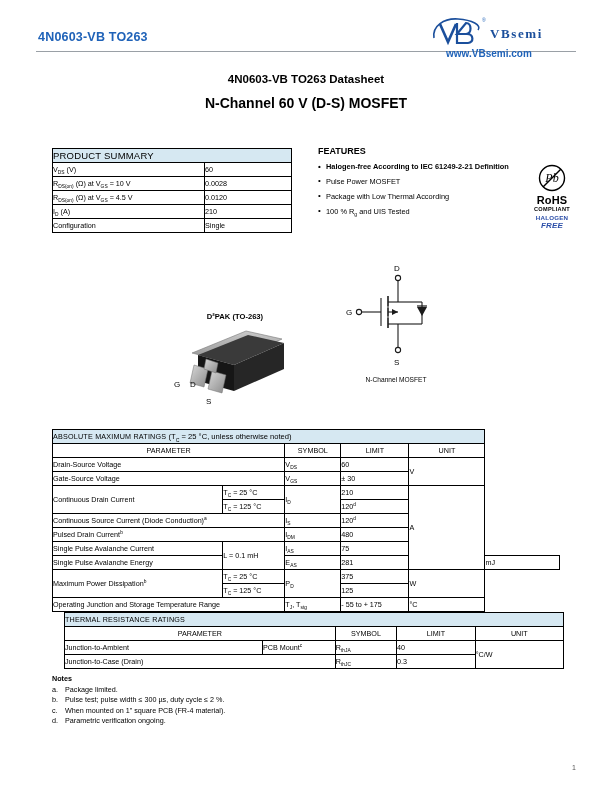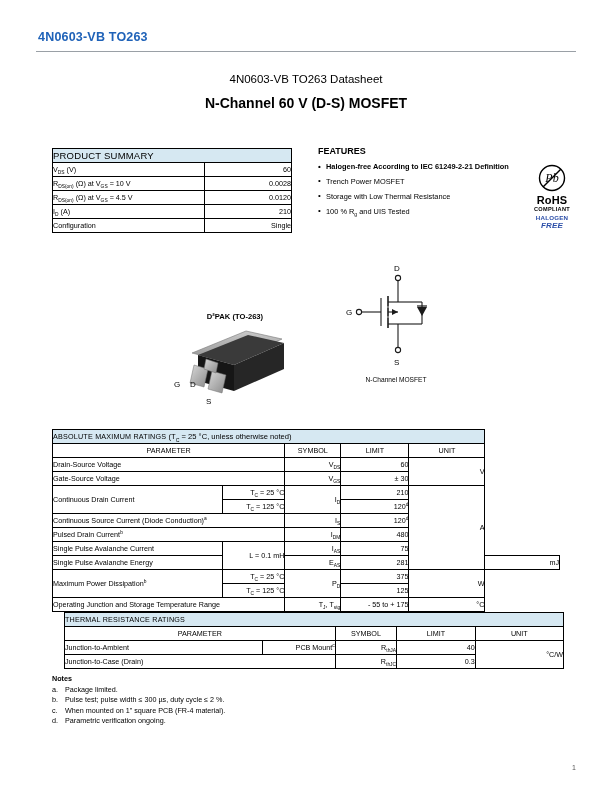--- a/index.html
+++ b/index.html
@@ -38,41 +38,41 @@
     letter-spacing: 1.6px; font-family: "Liberation Serif", serif;
   }
   .logo-url {
     position: absolute; left: 20px; top: 32px;
     font-size: 10px; font-weight: bold; color: #1f62b8;
   }
 
   
   .title1 {
     position: absolute; left: 0; width: 612px; top: 73px;
-    text-align: center; font-size: 11.5px; font-weight: normal;
+    text-align: center; font-size: 11.5px; font-weight: bold;
   }
   .title2 {
     position: absolute; left: 0; width: 612px; top: 95px;
     text-align: center; font-size: 14px; font-weight: bold;
   }
 
   
   table.dt { border-collapse: collapse; width: 100%; }
   table.dt td, table.dt th {
     border: 0.8px solid #000; padding: 0; font-size: 7.2px;
     font-weight: normal; vertical-align: middle; height: 14px;
   }
   .band {
     background: #d6e8f2; border: 0.8px solid #000;
     font-weight: bold; font-size: 9.3px; padding: 2px 0 2px 6px;
     letter-spacing: .2px;
   }
   .band .sub { font-weight: normal; font-size: 7.6px; letter-spacing: 0; }
   .pl { padding-left: 6px; text-align: left; }
-  .ctr { text-align: right; }
+  .ctr { text-align: left; }
   .colhdr { font-weight: bold; font-size: 7.6px; text-align: center; }
   sub { font-size: .68em; line-height: 0; }
   sup { font-size: .68em; line-height: 0; }
 
   
   .ps { position: absolute; left: 52px; top: 148px; width: 240px; }
   .ps td { height: 15px; }
   .ps .band { font-size: 9.5px; }
 
   
@@ -125,20 +125,30 @@
 </style>
 </head>
 <body>
 
 <div class="page">
 
   <div class="hdr">
     <div class="part-no">4N0603-VB TO263</div>
     <div class="hdr-rule"></div>
 
+    <div class="logo-wrap">
+      <svg class="logo-mark" viewBox="0 0 60 32">
+        <path d="M6 22 C4 10, 16 2, 30 3 C44 4, 54 9, 50 14" fill="none" stroke="#1b4f9c" stroke-width="1.6"></path>
+        <path d="M12 8 L20 26 L28 8" fill="none" stroke="#1b4f9c" stroke-width="2.6" stroke-linejoin="miter"></path>
+        <path d="M29 7 L29 27 L40 27 C46 27 46 18 39 18 L29 18 M29 18 L38 18 C44 18 44 7 38 7 Z" fill="none" stroke="#1b4f9c" stroke-width="2.2"></path>
+      </svg>
+      <span class="logo-reg">®</span>
+      <span class="logo-name">VBsemi</span>
+      <span class="logo-url">www.VBsemi.com</span>
+    </div>
   </div>
 
   <div class="title1">4N0603-VB TO263 Datasheet</div>
   <div class="title2">N-Channel 60 V (D-S) MOSFET</div>
 
   <div class="ps">
     <table class="dt">
       <tbody>
           <tr>
         <td class="band" colspan="2">PRODUCT SUMMARY</td>
@@ -166,22 +176,22 @@
             <td class="ctr">Single</td>
           </tr>
         </tbody>
     </table>
   </div>
 
   <div class="feat">
     <h3>FEATURES</h3>
     <ul>
         <li class="b">Halogen-free According to IEC 61249-2-21 Definition</li>
-        <li>Trench Power MOSFET</li>
-        <li>Storage with Low Thermal Resistance</li>
+        <li>Pulse Power MOSFET</li>
+        <li>Package with Low Thermal According</li>
         <li>100 % R<sub>g</sub> and UIS Tested</li>
       </ul>
   </div>
 
   <div class="rohs">
     <svg class="pb" width="30" height="30" viewBox="0 0 30 30">
       <circle cx="15" cy="15" r="12.5" fill="none" stroke="#000" stroke-width="1.4"></circle>
       <text x="15" y="19" text-anchor="middle" font-family="Liberation Serif, serif" font-size="12" font-style="italic" fill="#000">Pb</text>
       <line x1="6" y1="24" x2="24" y2="6" stroke="#000" stroke-width="1.4"></line>
     </svg>

